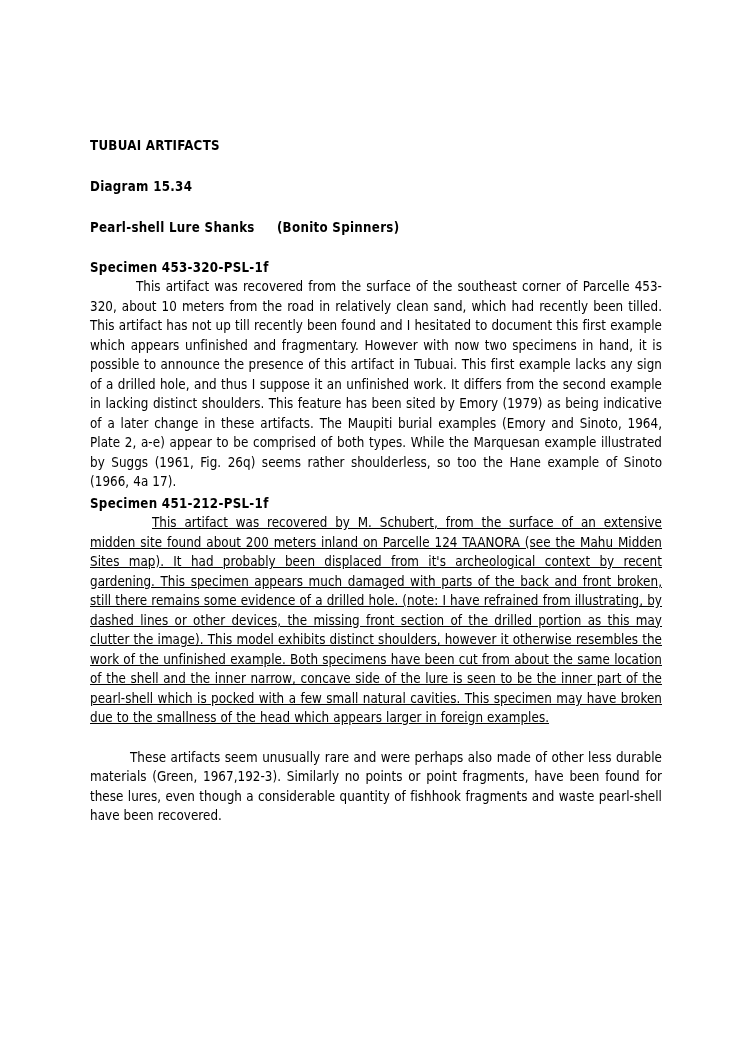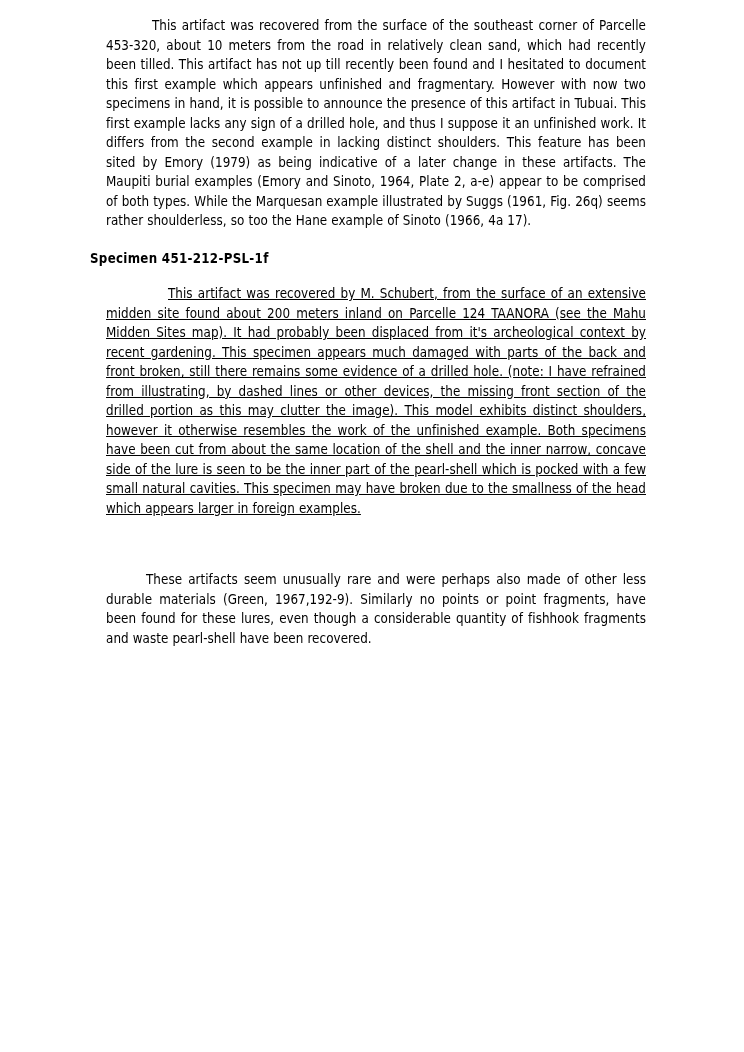--- a/index.html
+++ b/index.html
@@ -42,21 +42,21 @@
   .hd-gap-sm {
     height: 22px;
   }
 
   
   .para {
     font-size: 13.3px;
     line-height: 19.55px;
     text-align: justify;
     text-justify: inter-word;
-    margin: 16px;
+    margin: 0;
     letter-spacing: 0.05px;
     word-spacing: 0.2px;
   }
   .para.indent-1 { text-indent: 46px; }
   .para.indent-2 { text-indent: 62px; text-decoration: underline; }
   .para.indent-3 { text-indent: 40px; }
 
   
   .spec-hd {
     font-weight: bold;
@@ -68,25 +68,34 @@
   }
 
   .blank-line { height: 19.5px; }
   .spacer-2 { height: 2px; }
 </style>
 </head>
 <body>
 
 <div class="page">
 
+  <div class="heading-block">
+    <p class="hd">TUBUAI ARTIFACTS</p>
+    <div class="hd-gap"></div>
+    <p class="hd">Diagram 15.34</p>
+    <div class="hd-gap"></div>
+    <p class="hd">Pearl-shell Lure Shanks     (Bonito Spinners)</p>
+    <div class="hd-gap-sm"></div>
+  </div>
 
+  <p class="spec-hd">Specimen 453-320-PSL-1f</p>
   <p class="para indent-1">This artifact was recovered from the surface of the southeast corner of Parcelle  453-320, about 10 meters from the road in relatively clean sand, which had recently been tilled.  This artifact has not up till recently been found and I hesitated to document this first example which appears unfinished and fragmentary.   However with now two specimens in hand, it is possible to announce the presence of this artifact in Tubuai.  This first example lacks any sign of a drilled hole, and thus I suppose it an unfinished work.  It differs from the second example in lacking distinct shoulders.   This feature has been sited by Emory (1979) as being indicative of a later change in these artifacts.   The Maupiti burial examples (Emory and Sinoto, 1964, Plate 2, a-e) appear to be comprised of both types.   While the Marquesan example illustrated by Suggs (1961, Fig. 26q) seems rather shoulderless, so too the Hane example of Sinoto (1966, 4a 17).</p>
 
   <div class="spacer-2"></div>
 
   <p class="spec-hd">Specimen 451-212-PSL-1f</p>
   <p class="para indent-2">This artifact was recovered by M. Schubert, from the surface of an extensive midden site found about 200 meters inland on Parcelle  124 TAANORA (see the Mahu Midden Sites map).   It had probably been displaced from it's archeological context by recent gardening.   This specimen appears much damaged with parts of the back and front broken, still there remains some evidence of a drilled hole. (note:  I have refrained from illustrating, by dashed lines or other devices, the missing front section of the drilled portion as this may clutter the image).    This model exhibits distinct shoulders, however it otherwise resembles the work of the unfinished example.  Both specimens have been cut from about the same location of the shell and the inner narrow, concave side of the lure is seen to be the inner part of the pearl-shell which is pocked with a few small natural cavities.  This specimen may have broken due to the smallness of the head which appears larger in foreign examples.</p>
 
   <div class="blank-line"></div>
 
-  <p class="para indent-3">These artifacts seem unusually rare and were perhaps also made of other less durable materials (Green, 1967,192-9).   Similarly no points or point fragments, have been found for these lures, even though a considerable quantity of fishhook fragments and waste pearl-shell have been recovered.</p>
+  <p class="para indent-3">These artifacts seem unusually rare and were perhaps also made of other less durable materials (Green, 1967,192-3).   Similarly no points or point fragments, have been found for these lures, even though a considerable quantity of fishhook fragments and waste pearl-shell have been recovered.</p>
 
 </div>
 
 </body></html>

